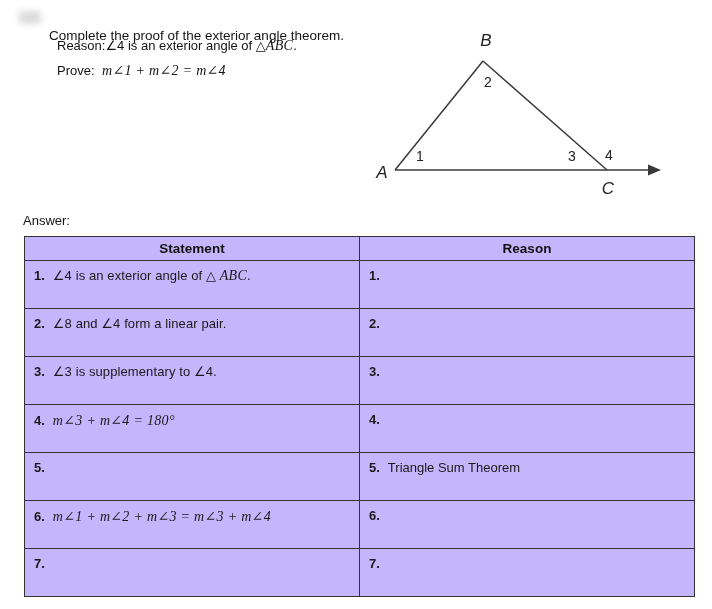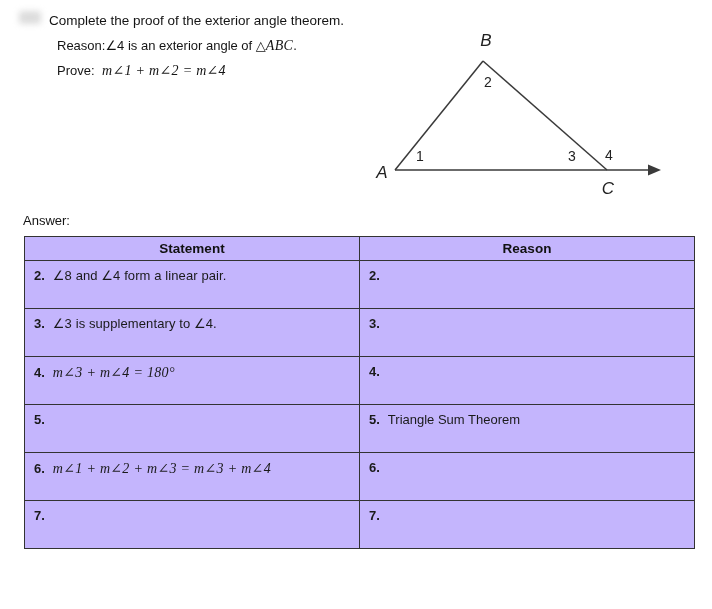--- a/index.html
+++ b/index.html
@@ -7,21 +7,21 @@
   body {
     width:712px; height:609px; position:relative; overflow:hidden;
     font-family:"Liberation Sans","DejaVu Sans",sans-serif;
     color:#1f1f1f;
   }
   .smudge {
     position:absolute; left:19px; top:11px; width:22px; height:13px;
     background:#b9b9b9; opacity:.5; filter:blur(3px); border-radius:3px;
   }
   .title {
-    position:absolute; left:49px; top:13px;
+    position:absolute; left:49px; top:28px;
     font-size:13.5px; color:#141414;
   }
   .premise {
     position:absolute; left:57px; font-size:13px; color:#141414;
     display:flex; align-items:baseline; white-space:nowrap;
   }
   .premise.given { top:38px; }
   .premise.prove { top:62px;justify-content:space-between; }
   .premise .label { display:inline-block; min-width:45px; }
   .math {
@@ -101,20 +101,24 @@
       <col style="width:335px">
     </colgroup>
   <thead>
     <tr>
       <th>Statement</th>
       <th>Reason</th>
     </tr>
   </thead>
   <tbody>
     <tr>
+      <td><span class="num">1.</span><span class="stmt-text">∠4 is an exterior angle of △ </span><span class="math">ABC</span><span>.</span></td>
+      <td><span class="num">1.</span><span></span></td>
+    </tr>
+    <tr>
       <td><span class="num">2.</span><span class="stmt-text">∠8 and ∠4 form a linear pair.</span><span class="math"></span><span></span></td>
       <td><span class="num">2.</span><span></span></td>
     </tr>
     <tr>
       <td><span class="num">3.</span><span class="stmt-text">∠3 is supplementary to ∠4.</span><span class="math"></span><span></span></td>
       <td><span class="num">3.</span><span></span></td>
     </tr>
     <tr>
       <td><span class="num">4.</span><span class="stmt-text"></span><span class="math">m∠3 + m∠4 = 180°</span><span></span></td>
       <td><span class="num">4.</span><span></span></td>

